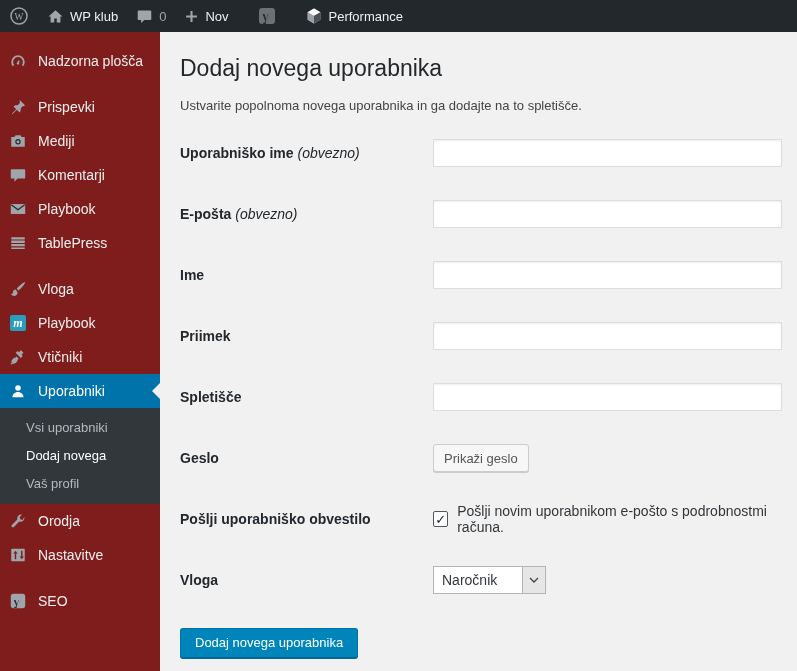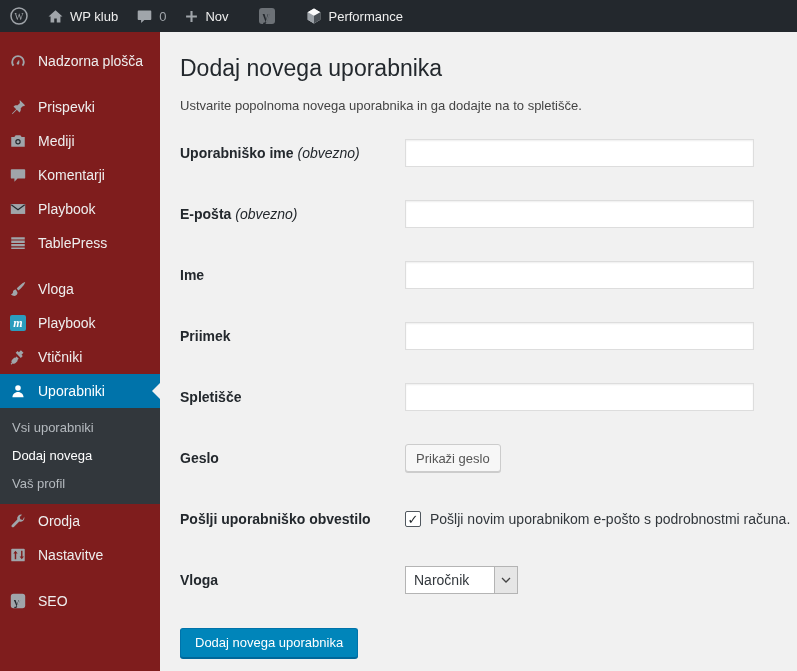--- a/index.html
+++ b/index.html
@@ -23,21 +23,21 @@
   
   .sidebar { width:160px; background:#7f1d1d; color:#eee; flex:none; padding-top:12px; }
   .menu-item {
     height:34px; display:flex; align-items:center; gap:10px;
     padding-left:8px; font-size:14px; cursor:pointer; position:relative; color:#eee;
   }
   .menu-item .mi-icon { width:20px; display:flex; justify-content:center; color:#a0a5aa; }
   .menu-item.active { background:#0073aa; color:#fff; }
   .menu-item.active .mi-icon { color:#fff; }
   .menu-sep { height:12px; }
-  .submenu { background:#32373c; padding:6px 0; }
+  .submenu { background:#32373c; padding:6px 14px; }
   .submenu-item {
     height:28px; line-height:28px; padding-left:12px;
     font-size:13px; color:#b4b9be; cursor:pointer;
   }
   .submenu-item.current { color:#fff; font-weight:400; }
   .active-arrow {
     position:absolute; right:0; top:50%; transform:translateY(-50%);
     width:0; height:0; border:8px solid transparent; border-right-color:#f1f1f1;
     border-left-width:0;
   }
@@ -46,21 +46,21 @@
     font-family:"Liberation Serif", serif; font-style:italic; font-weight:700;
     font-size:12px; line-height:16px; text-align:center; display:block;
   }
 
   
   .content { flex:1; background:#f1f1f1; padding:22px 0 0 20px; color:#444; position:relative; }
   h1.page-title { font-size:23px; font-weight:400; color:#23282d; line-height:1.3; }
   .page-sub { font-size:13px; color:#444; margin-top:14px; }
 
   .form-area { margin-top:10px; }
-  .form-row { display:flex; align-items:center; height:61px; }
+  .form-row { display:flex; align-items:center; height:61px;gap:28px; }
   .form-row .label-col { width:225px; flex:none; font-size:14px; font-weight:700; color:#23282d; }
   .label-col .required { font-weight:400; font-style:italic; }
   .field-col { display:flex; align-items:center;justify-content:center; }
   input.text-input {
     width:349px; height:28px; background:#fff; border:1px solid #ddd;
     box-shadow:inset 0 1px 2px rgba(0,0,0,.07); font-size:14px; padding:0 8px;
     font-family:"Liberation Sans", sans-serif; outline:none;
   }
   .btn-secondary {
     height:28px; padding:0 10px; background:#f7f7f7; border:1px solid #ccc;

